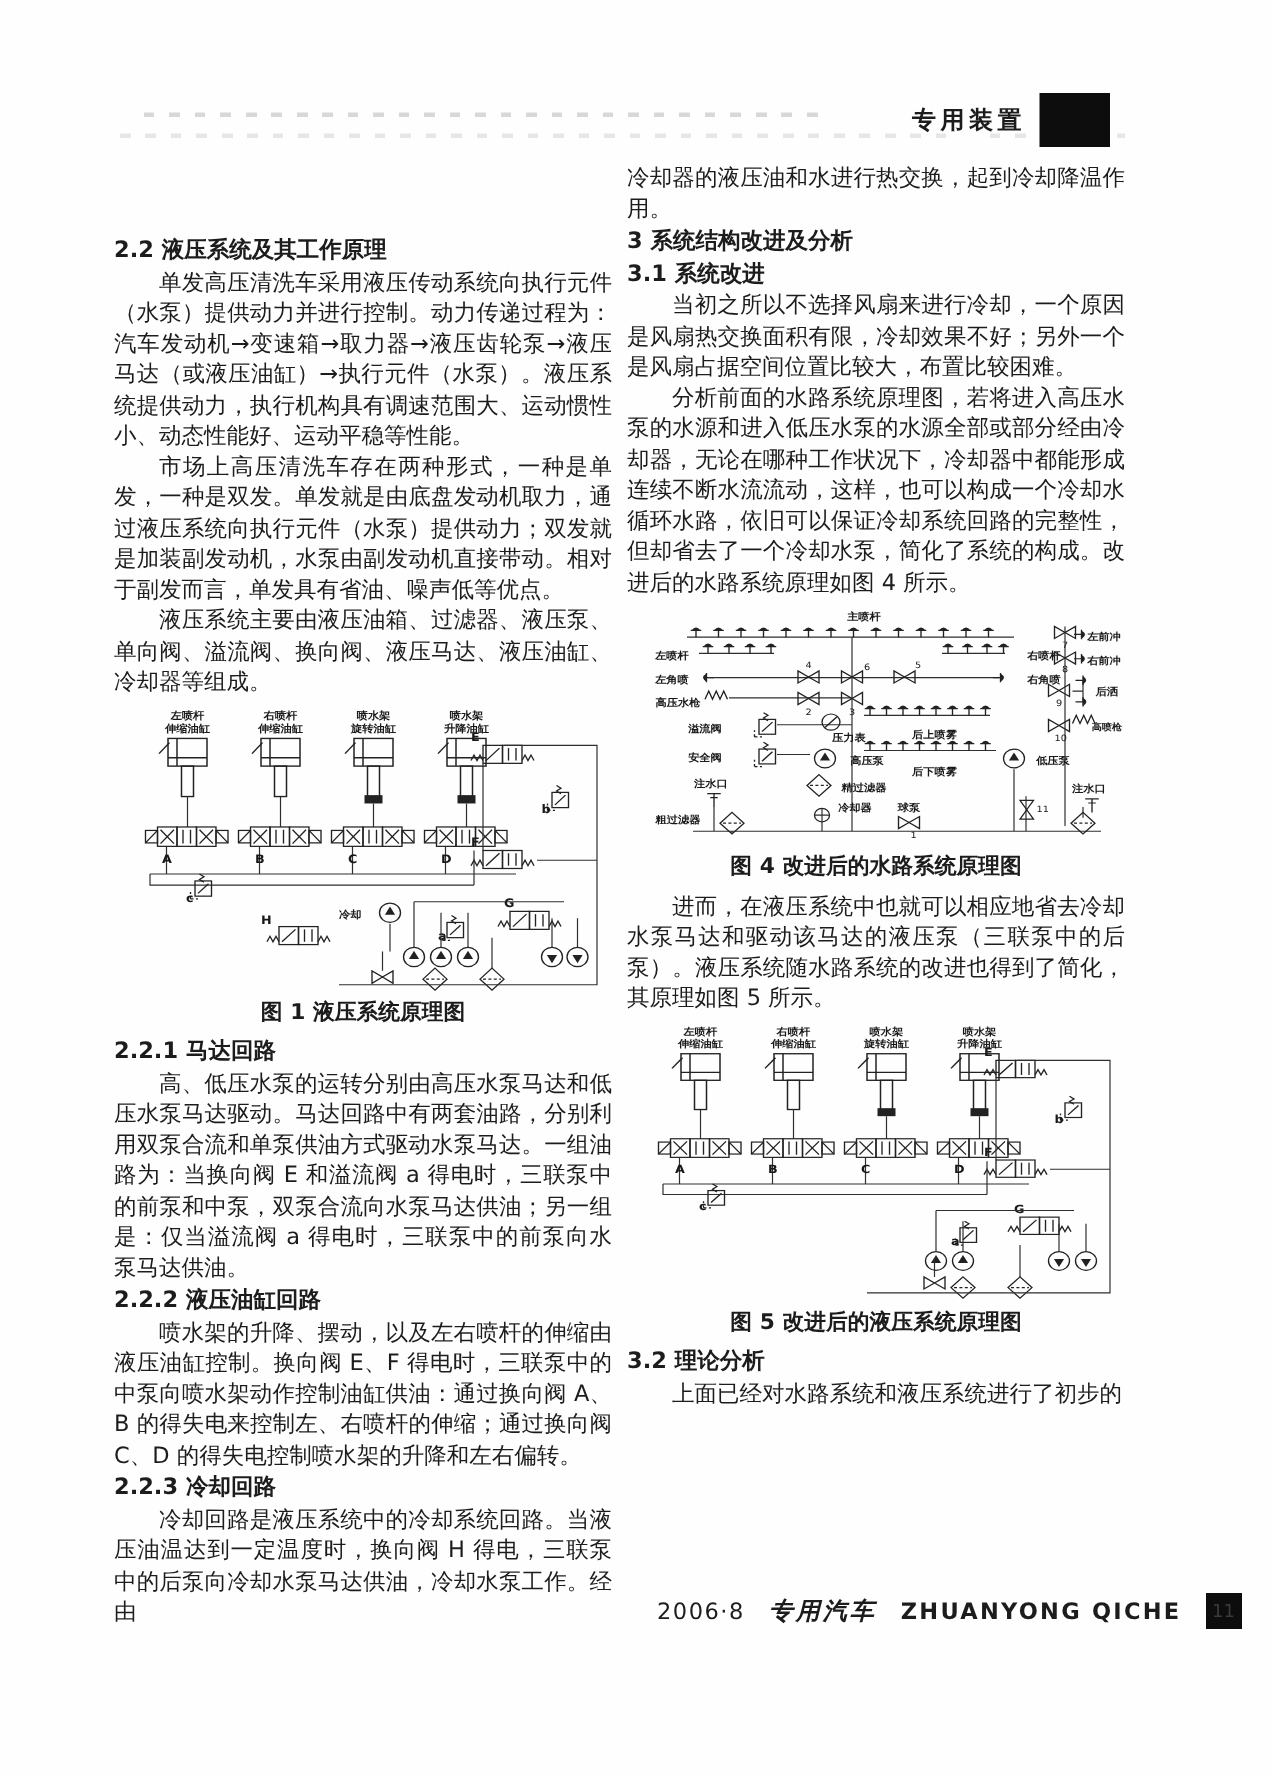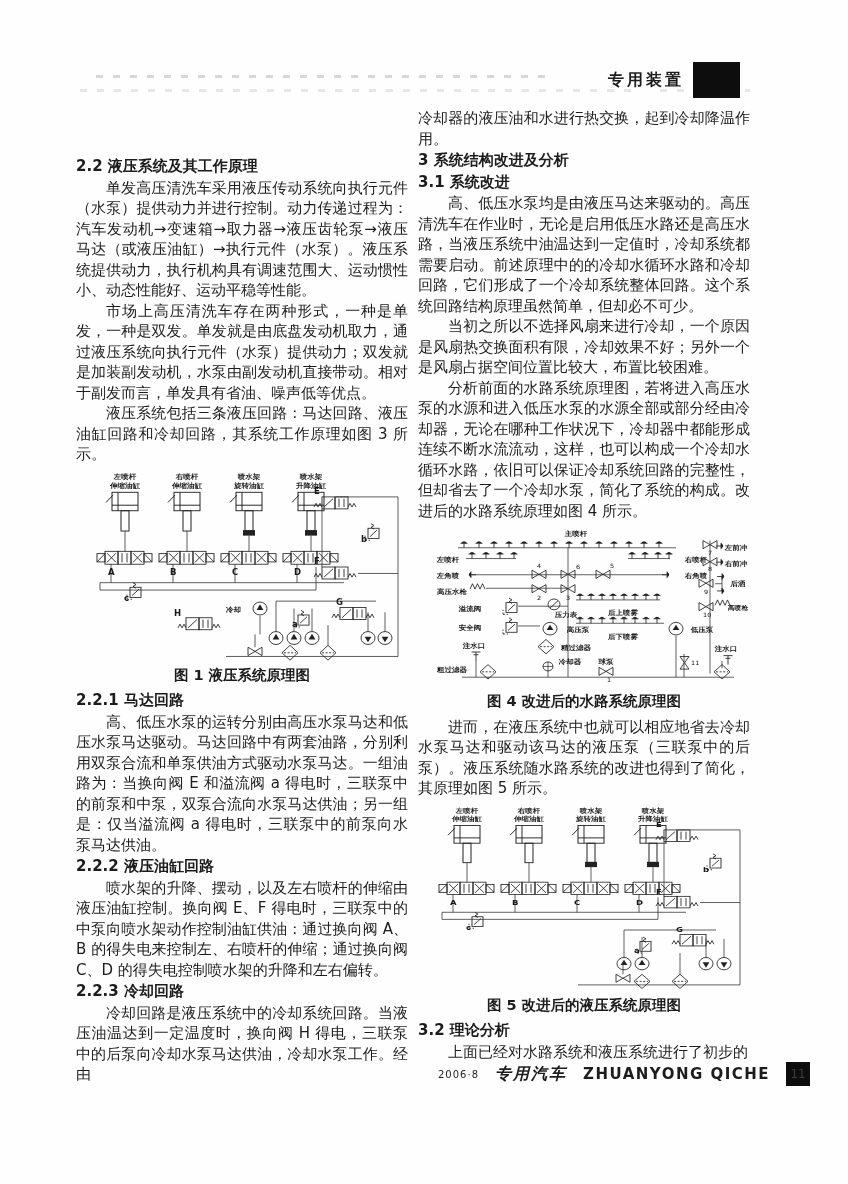--- a/index.html
+++ b/index.html
@@ -26,21 +26,21 @@
   figure { margin:7px 0 5px 0; }
   figure svg { display:block; margin:0 auto; }
   figcaption { text-align:center; font-weight:bold; font-size:14.5px; margin-top:3px; text-indent:0; }
   svg text { font-family:"DejaVu Sans",sans-serif; font-weight:bold; fill:#191919; font-size:7.5px; }
   svg text.ltr { font-size:8.5px; }
   svg text.num { font-size:6.5px; font-weight:normal; }
   .pipe { stroke:#2e2e2e; stroke-width:0.8; fill:none; }
 
   
   .footer { position:absolute; top:1062px; left:438px; display:flex; align-items:center; gap:16px; }
-  .footer .issue { font-size:10px; letter-spacing:1px; }
+  .footer .issue { font-size:15px; letter-spacing:1px; }
   .footer .jcn { font-family:Liberation Sans, sans-serif; font-style:italic; font-weight:bold; font-size:16px; letter-spacing:2px; }
   .footer .jen { font-size:15px; font-weight:bold; letter-spacing:1.5px; }
   .footer .pagebox { width:24px; height:24px; background:#0d0d0d; color:#3b3b3b; font-size:12px; display:flex; align-items:center; justify-content:center; }
 </style>
 </head>
 <body>
 
 <svg width="0" height="0" style="position:absolute" aria-hidden="true">
   <defs>
     <g id="sym-cyl" fill="none" stroke="#222" stroke-width="1">
@@ -120,21 +120,21 @@
   <div class="bleed bleed1"></div>
   <div class="bleed bleed2"></div>
   <div class="bleed bleed3"></div>
   <span class="header-label">专用装置</span>
   <div class="header-block"></div>
 
   <div class="col col-left">
     <div class="sec">2.2  液压系统及其工作原理</div>
     <p>单发高压清洗车采用液压传动系统向执行元件（水泵）提供动力并进行控制。动力传递过程为：汽车发动机→变速箱→取力器→液压齿轮泵→液压马达（或液压油缸）→执行元件（水泵）。液压系统提供动力，执行机构具有调速范围大、运动惯性小、动态性能好、运动平稳等性能。</p>
     <p>市场上高压清洗车存在两种形式，一种是单发，一种是双发。单发就是由底盘发动机取力，通过液压系统向执行元件（水泵）提供动力；双发就是加装副发动机，水泵由副发动机直接带动。相对于副发而言，单发具有省油、噪声低等优点。</p>
-    <p>液压系统包括三条液压回路：马达回路、液压油缸回路和冷却回路，其系统工作原理如图 3 所示。</p>
+    <p>液压系统主要由液压油箱、过滤器、液压泵、单向阀、溢流阀、换向阀、液压马达、液压油缸、冷却器等组成。</p>
 
     <figure>
       <svg viewBox="0 0 332 206" width="332" height="190" preserveAspectRatio="none">
         <g>
           <text x="49" y="8" text-anchor="middle">左喷杆</text>
           <text x="49" y="17" text-anchor="middle">伸缩油缸</text>
           <text x="111" y="8" text-anchor="middle">右喷杆</text>
           <text x="111" y="17" text-anchor="middle">伸缩油缸</text>
           <text x="173" y="8" text-anchor="middle">喷水架</text>
           <text x="173" y="17" text-anchor="middle">旋转油缸</text>
@@ -200,21 +200,20 @@
     <div class="sec">2.2.2  液压油缸回路</div>
     <p>喷水架的升降、摆动，以及左右喷杆的伸缩由液压油缸控制。换向阀 E、F 得电时，三联泵中的中泵向喷水架动作控制油缸供油：通过换向阀 A、B 的得失电来控制左、右喷杆的伸缩；通过换向阀 C、D 的得失电控制喷水架的升降和左右偏转。</p>
     <div class="sec">2.2.3  冷却回路</div>
     <p>冷却回路是液压系统中的冷却系统回路。当液压油温达到一定温度时，换向阀 H 得电，三联泵中的后泵向冷却水泵马达供油，冷却水泵工作。经由</p>
   </div>
 
   <div class="col col-right">
     <p style="text-indent:0">冷却器的液压油和水进行热交换，起到冷却降温作用。</p>
     <div class="sec">3  系统结构改进及分析</div>
     <div class="sec">3.1  系统改进</div>
-    <p>高、低压水泵均是由液压马达来驱动的。高压清洗车在作业时，无论是启用低压水路还是高压水路，当液压系统中油温达到一定值时，冷却系统都需要启动。前述原理中的的冷却水循环水路和冷却回路，它们形成了一个冷却系统整体回路。这个系统回路结构原理虽然简单，但却必不可少。</p>
     <p>当初之所以不选择风扇来进行冷却，一个原因是风扇热交换面积有限，冷却效果不好；另外一个是风扇占据空间位置比较大，布置比较困难。</p>
     <p>分析前面的水路系统原理图，若将进入高压水泵的水源和进入低压水泵的水源全部或部分经由冷却器，无论在哪种工作状况下，冷却器中都能形成连续不断水流流动，这样，也可以构成一个冷却水循环水路，依旧可以保证冷却系统回路的完整性，但却省去了一个冷却水泵，简化了系统的构成。改进后的水路系统原理如图 4 所示。</p>
 
     <figure>
       <svg viewBox="0 0 332 178" width="332" height="160" preserveAspectRatio="none">
         <text x="158" y="9" text-anchor="middle">主喷杆</text>
         <path class="pipe" d="M40 22 H258 M150 22 V166 M44 166 H316 M292 14 V162 M258 120 V166 M266 140 V166 M58 148 V166 M70 168 V166 M130 159 V166 M304 148 V156"></path>
         <g>
           <use href="#sym-nozzle" x="46" y="14"></use>
             <use href="#sym-nozzle" x="61" y="14"></use>

